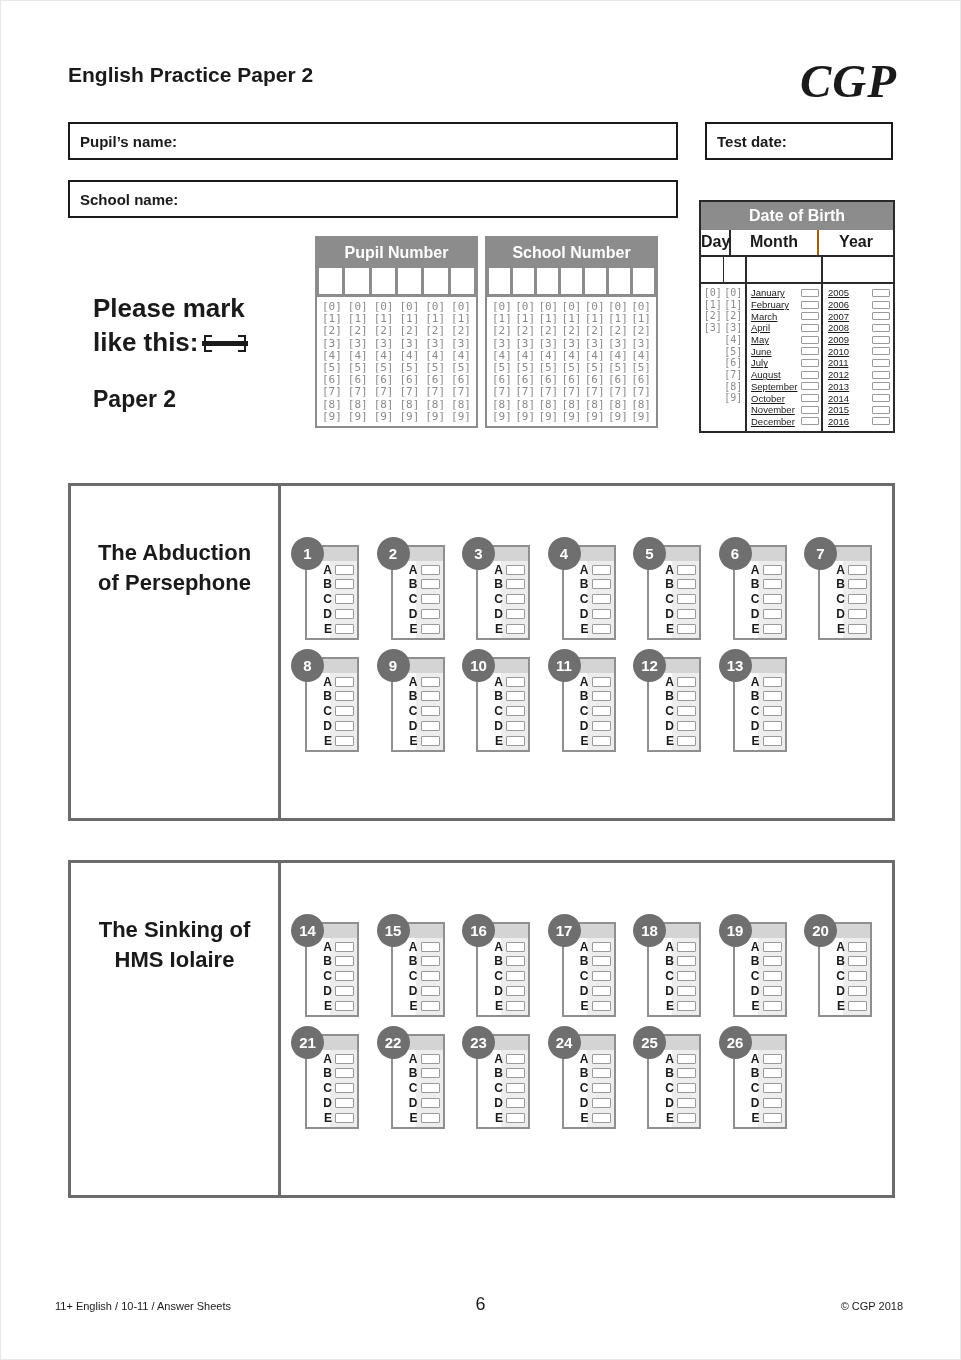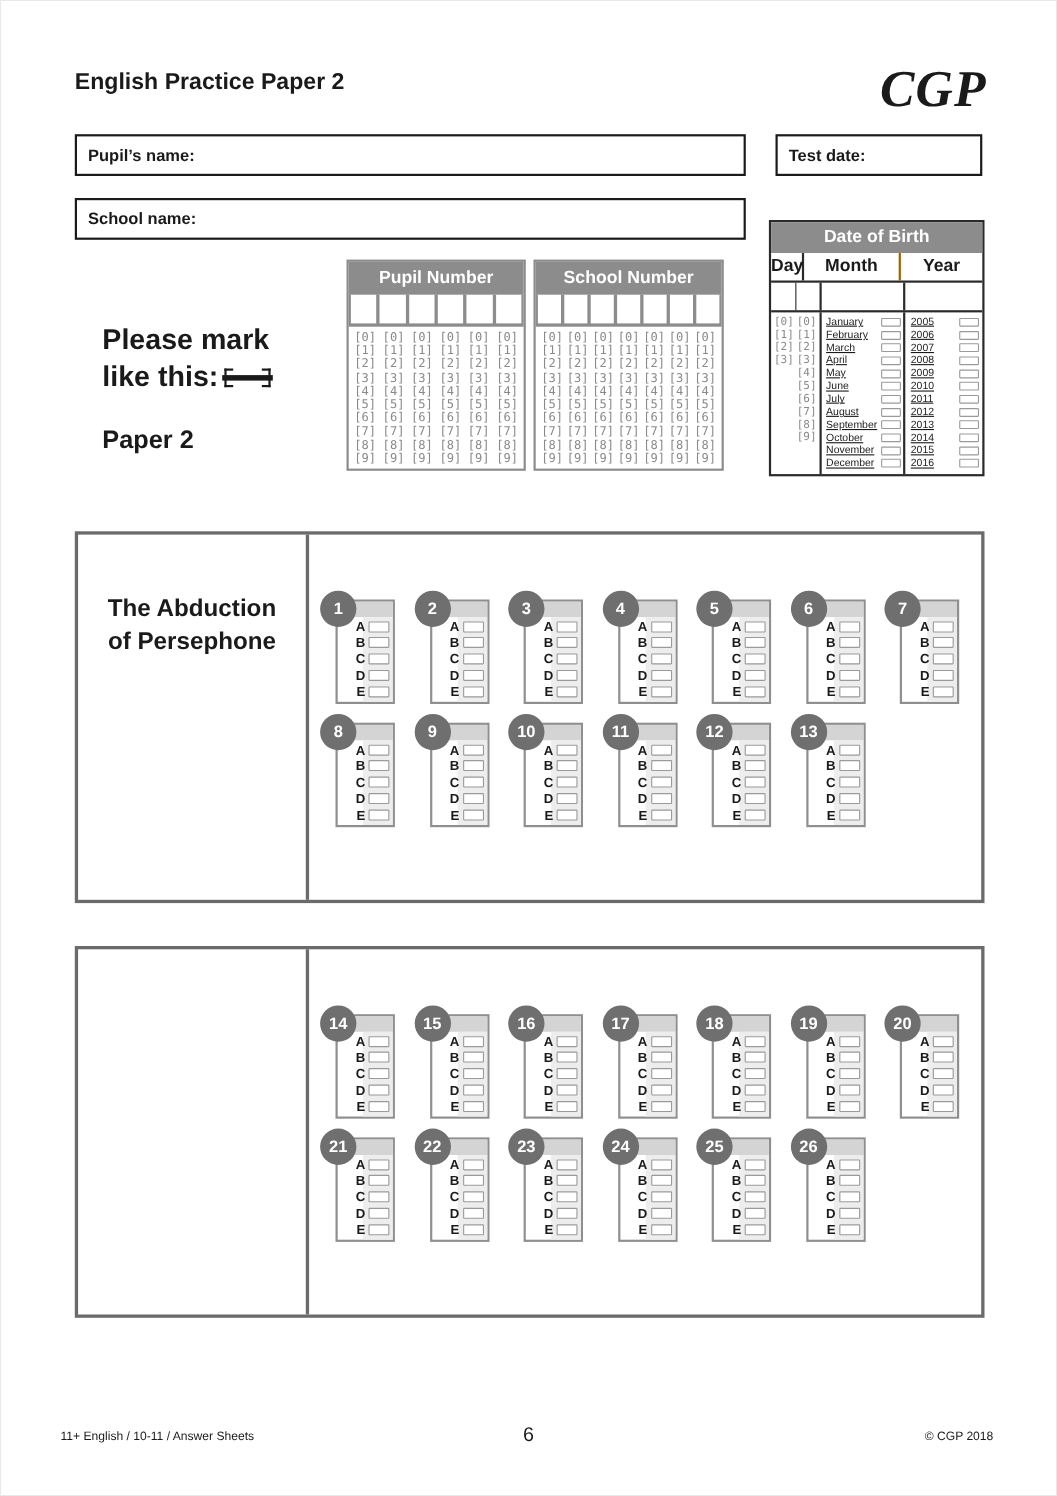--- a/index.html
+++ b/index.html
@@ -819,20 +819,24 @@
               <span class="qcheck"></span>
             </div>
           </div>
         </div>
         <div class="qcircle">13</div>
       </div>
     </div>
 
   <div class="sect sect-2">
     <div class="sect-divider"></div>
+    <div class="sect-title">
+      <div class="t1">The Sinking of</div>
+      <div class="t2">HMS Iolaire</div>
+    </div>
   <div class="qblock" style="left: 234px; top: 59px;">
         <div class="qbox">
           <div class="qstrip"></div>
           <div class="qcol"></div>
           <div class="qrows">
             <div class="qrow">
               <span class="qletter">A</span>
               <span class="qcheck"></span>
             </div>
             <div class="qrow">

